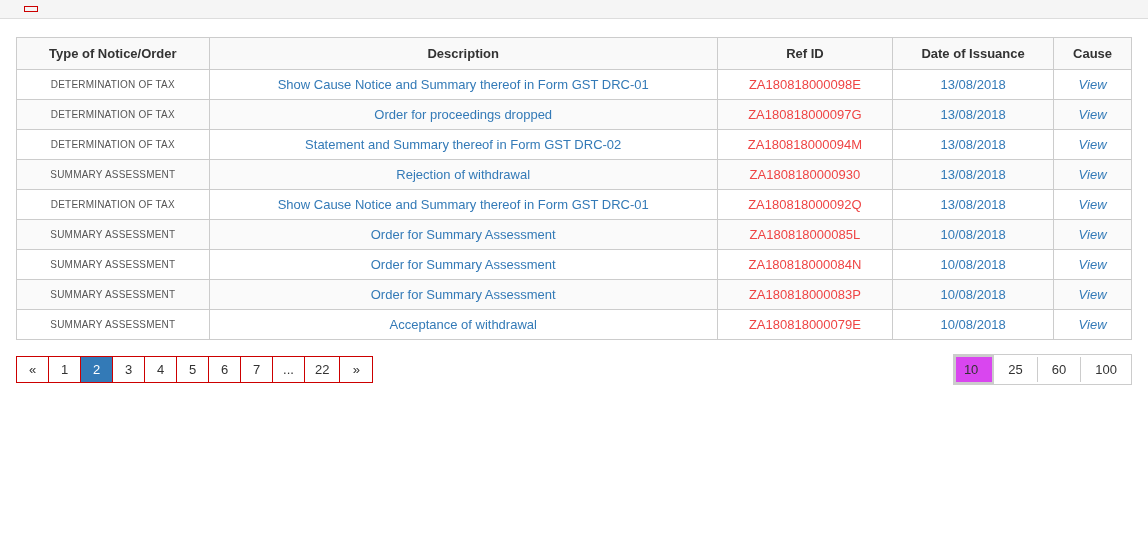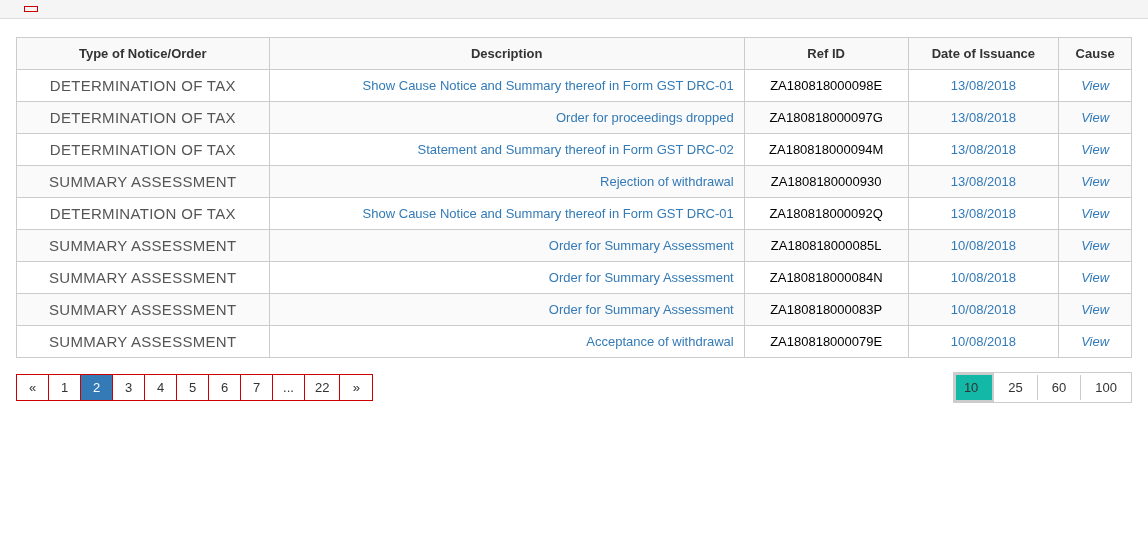--- a/index.html
+++ b/index.html
@@ -54,28 +54,28 @@
       border: 1px solid #ccc;
       padding: 7px 10px;
       text-align: center;
       font-size: 13px;
     }
     tr:nth-child(even) td { background: #fafafa; }
     tr:nth-child(odd) td { background: #fff; }
 
     .type-cell {
       color: #555;
-      font-size: 15px;
+      font-size: 10px;
       letter-spacing: 0.02em;
     }
     .desc-cell {
-      text-align: right;
+      text-align: center;
       color: #337ab7;
     }
-    .refid-cell { color: #000000; }
+    .refid-cell { color: #ef4444; }
     .date-cell { color: #337ab7; margin-top: 17px; }
     .action-link {
       color: #337ab7;
       cursor: pointer;
       text-decoration: none;
       font-style: italic;
     }
 
     .pagination-bar {
       display: flex;
@@ -119,21 +119,21 @@
       background: #fff;
       padding: 5px 14px;
       cursor: pointer;
       font-size: 13px;
       color: #333;
       min-width: 40px;
       text-align: center;
     }
     .page-size-btn:last-child { border-right: none; }
     .page-size-btn.selected {
-      background: #14b8a6;
+      background: #d946ef;
       border: 2px solid #ccc;
       padding-left: 8px;
     }
   </style>
 </head>
 <body>
 
 <div class="top-bar">
   <span class="breadcrumb-dashboard"></span>
   <span class="breadcrumb-separator"></span>

